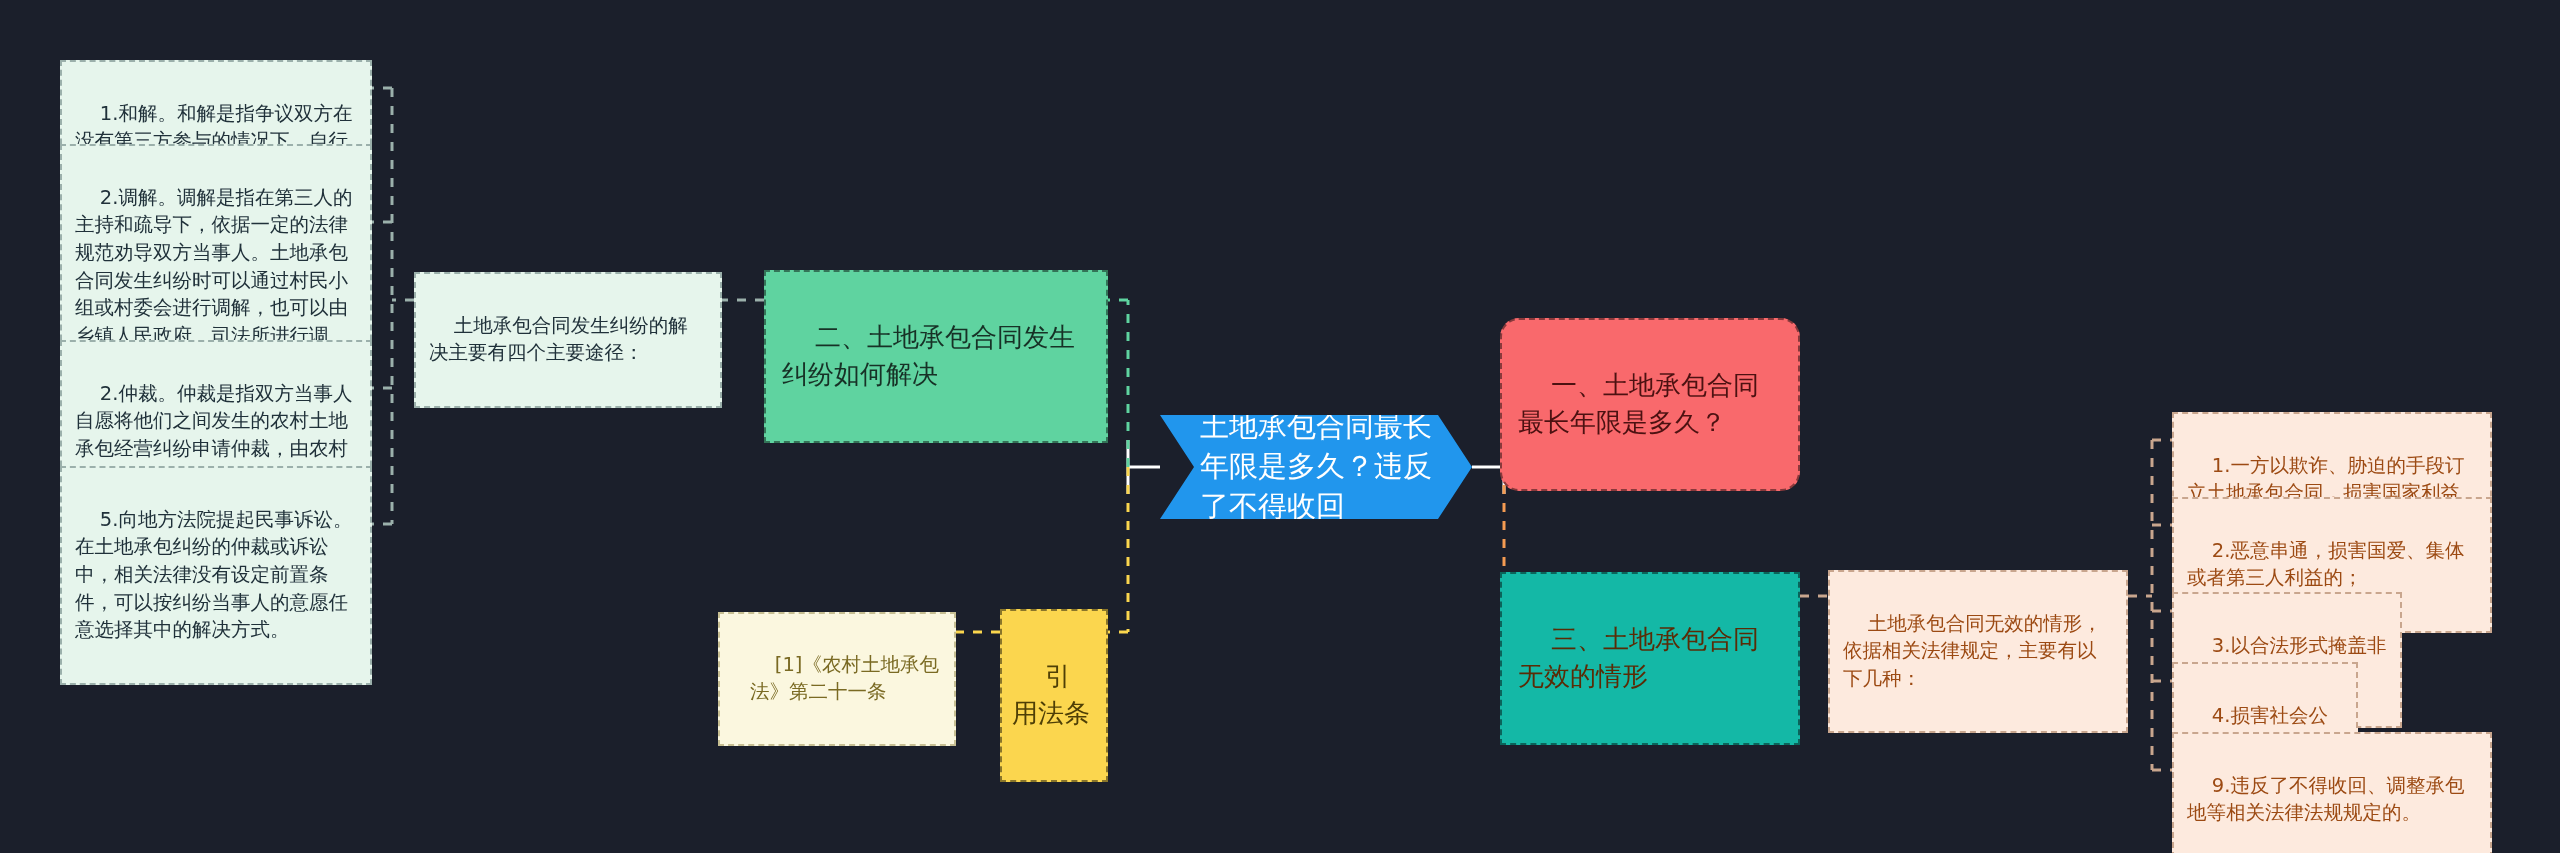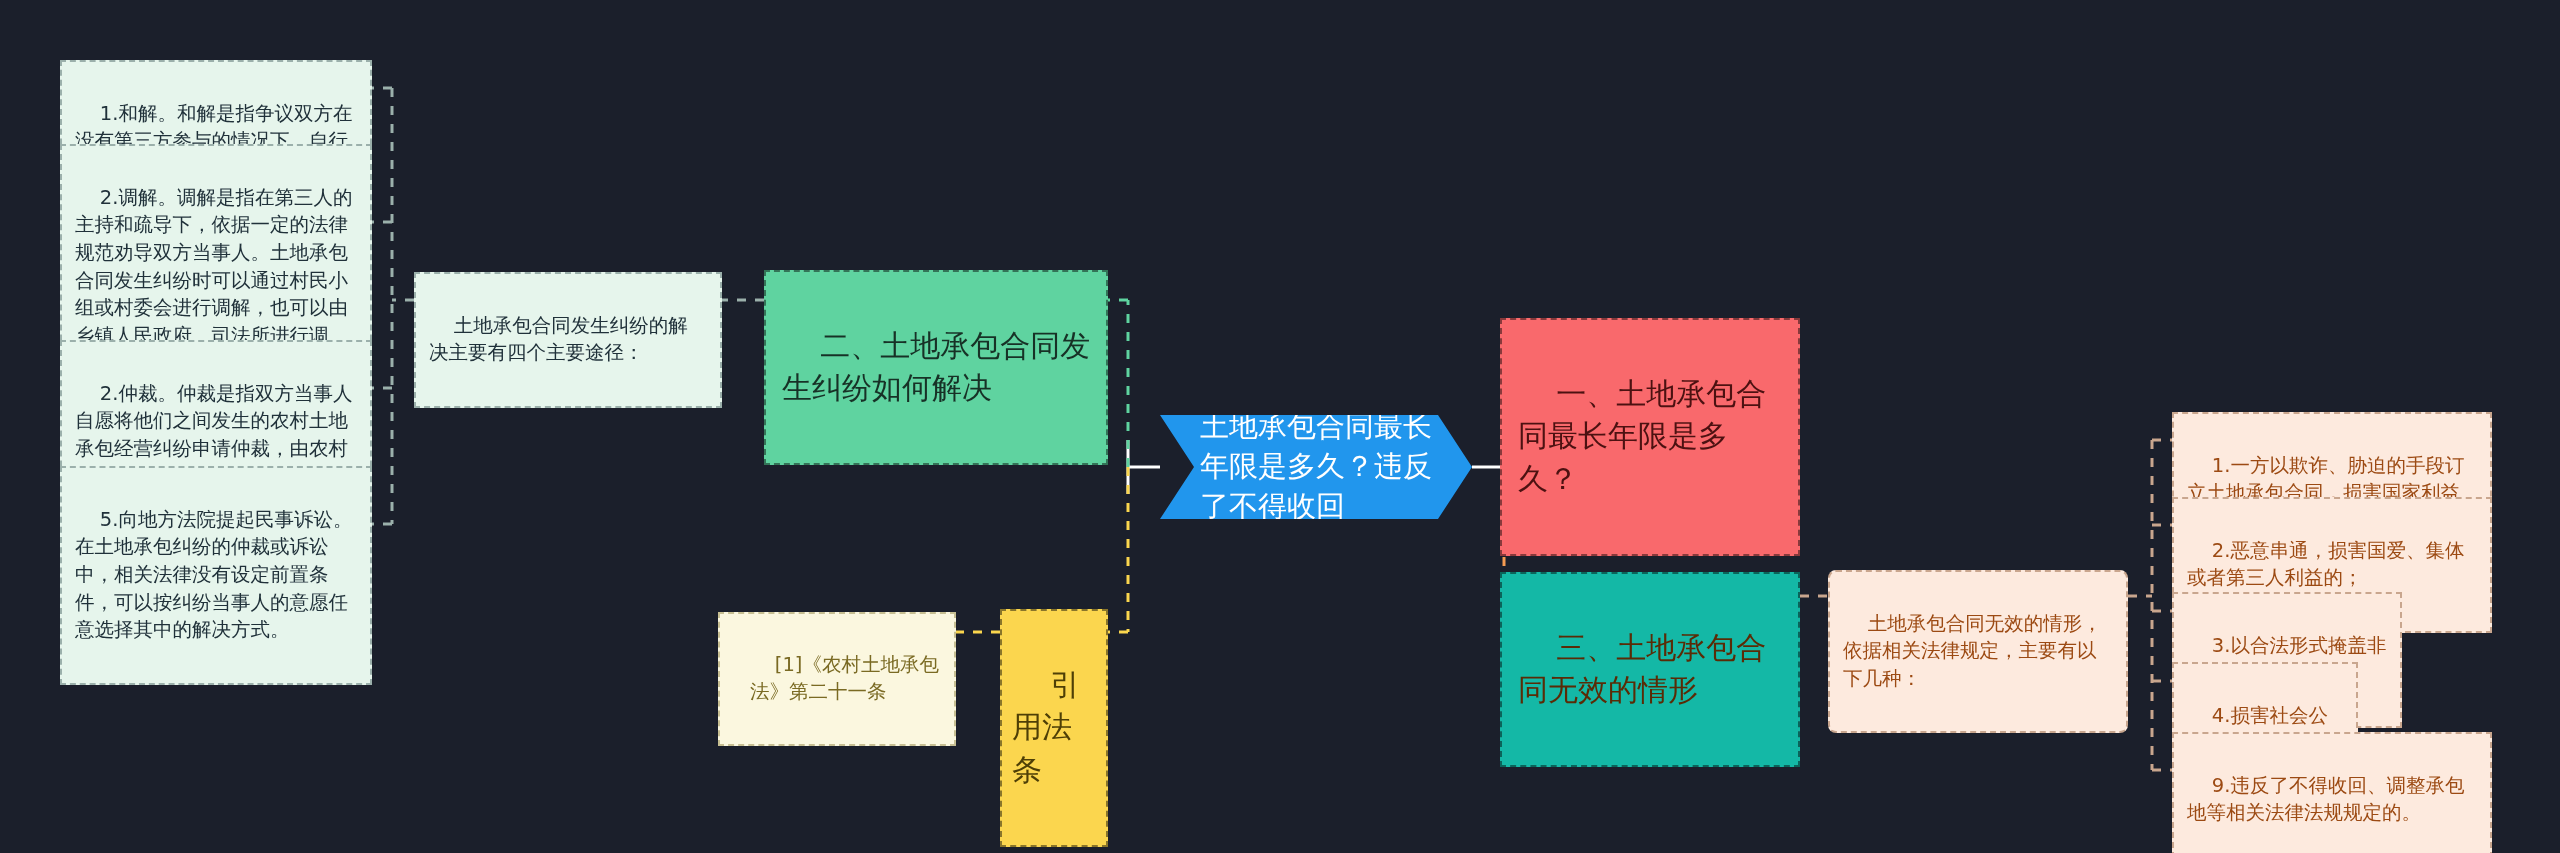--- a/index.html
+++ b/index.html
@@ -57,25 +57,25 @@
     background: #fbf7df;
     color: #7a6a23;
     border: 2px dashed #c7bf92;
     padding: 9px 14px 10px 30px;
     font-size: 19.5px;
   }
 
   
   .branch {
     padding: 10px 14px 11px 16px;
-    font-size: 30px;
+    font-size: 26px;
     border: 2px dashed rgba(0,0,0,0.45);
   }
   .branch-green  { background: #5fd3a0; color: #173126; }
-  .branch-red    { background: #f9696c; color: #4c1111; }
+  .branch-red    { background: #f9696c; color: #4c1111; border-radius: 19px; }
   .branch-orange { background: #14b8a6; color: #5a2b06; }
   .branch-yellow { background: #fbd64e; color: #4e3f06; }
 
   
   .root {
     position: absolute;
     background: #2196ed;
     color: #ffffff;
     font-size: 29px;
     line-height: 1.38;
@@ -173,21 +173,21 @@
   </div>
 
   <div class="node branch branch-red" style="left:1500px; top:318px; width:300px;">
     <span>一、土地承包合同最长年限是多久？</span>
   </div>
 
   <div class="node branch branch-orange" style="left:1500px; top:572px; width:300px;">
     <span>三、土地承包合同无效的情形</span>
   </div>
 
-  <div class="node leaf-orange" style="left:1828px; top:570px; width:300px;border-radius:8px;">
+  <div class="node leaf-orange" style="left:1828px; top:570px; width:300px;">
     <span>土地承包合同无效的情形，依据相关法律规定，主要有以下几种：</span>
   </div>
 
   <div class="node leaf-orange" style="left:2172px; top:412px; width:320px;">
     <span>1.一方以欺诈、胁迫的手段订立土地承包合同，损害国家利益的；</span>
   </div>
 
   <div class="node leaf-orange" style="left:2172px; top:497px; width:320px;">
     <span>2.恶意串通，损害国爱、集体或者第三人利益的；</span>
   </div>

